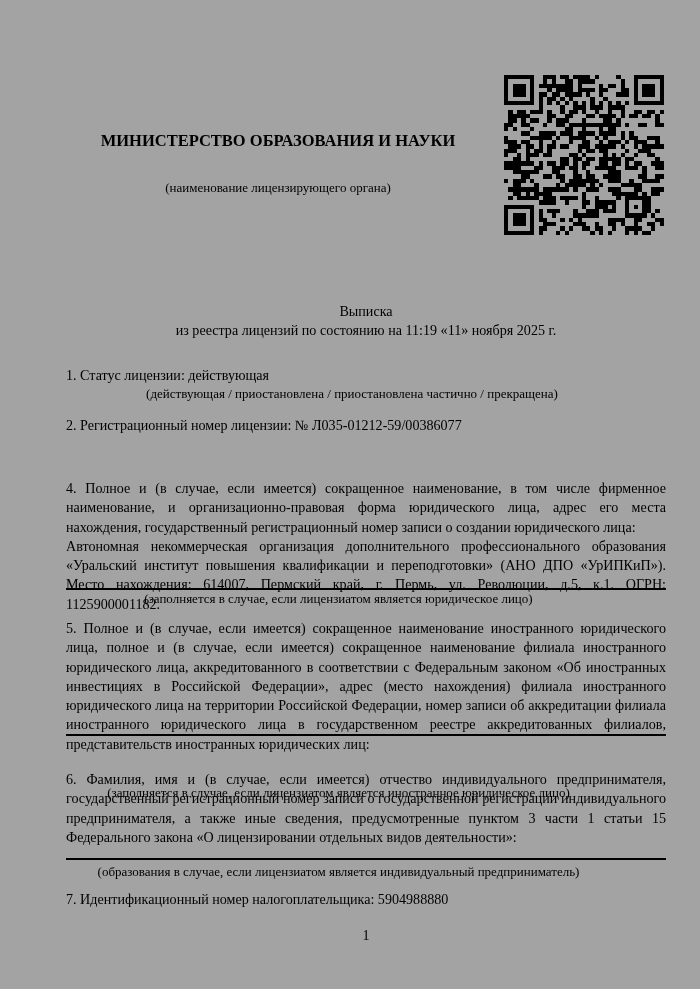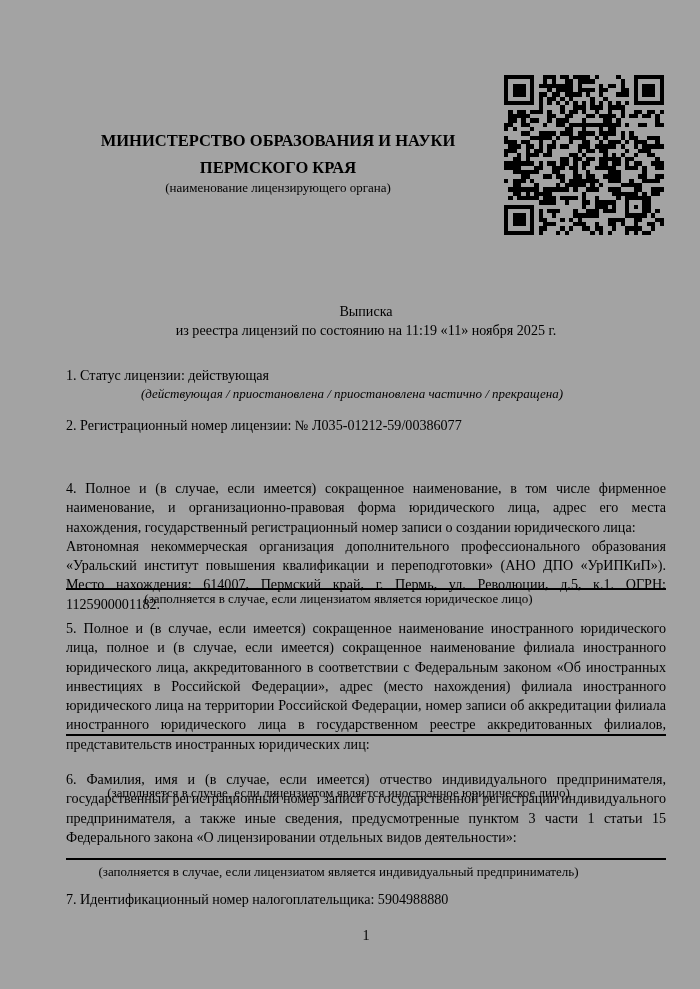--- a/index.html
+++ b/index.html
@@ -28,21 +28,21 @@
     font-size:13px; line-height:13px;
     text-align:center;
   }
   .ministry-note { left:50px; top:181px; width:456px; }
   .doc-title { top:302px; text-align:center; line-height:19.3px; }
   .rule { height:2px; background:#000; }
   .fill-note { padding-right:55px; }
   .qr-box { left:504px; top:75px; width:160px; height:160px; }
   .qr-box svg { display:block; width:160px; height:160px; shape-rendering:crispEdges; }
   .item-1 { top:366px; }
-  .note-1 { top:387px; padding-right:28px;font-style:italic; }
+  .note-1 { top:387px; padding-right:28px; }
   .item-2 { top:416px; }
   .item-3 { top:448px; }
   .para-4 { top:479px; }
   .rule-4 { top:588px; }
   .note-4 { top:592px; }
   .para-5 { top:619px; }
   .rule-5 { top:734px; }
   .note-5 { top:786px; }
   .para-6 { top:770px; }
   .rule-6 { top:858px; }
@@ -746,21 +746,20 @@
         <rect x="24" y="36" width="1" height="1"></rect>
         <rect x="28" y="36" width="1" height="1"></rect>
         <rect x="30" y="36" width="1" height="1"></rect>
         <rect x="32" y="36" width="1" height="1"></rect>
         <rect x="33" y="36" width="1" height="1"></rect>
       </svg>
     </div>
 
   <div class="abs ministry">
     <div>МИНИСТЕРСТВО ОБРАЗОВАНИЯ И НАУКИ</div>
-    <div>ПЕРМСКОГО КРАЯ</div>
   </div>
   <div class="abs small-note ministry-note">(наименование лицензирующего органа)</div>
 
   <div class="abs col doc-title">
     <div>Выписка</div>
     <div>из реестра лицензий по состоянию на 11:19 «11» ноября 2025 г.</div>
   </div>
 
   <div class="abs col body-line item-1">1. Статус лицензии: действующая</div>
   <div class="abs col small-note note-1">(действующая / приостановлена / приостановлена частично / прекращена)</div>
@@ -774,19 +773,19 @@
   </div>
   <div class="abs col rule rule-4"></div>
   <div class="abs col small-note fill-note note-4">(заполняется в случае, если лицензиатом является юридическое лицо)</div>
 
   <div class="abs col body-line just para-5">5. Полное и (в случае, если имеется) сокращенное наименование иностранного юридического лица, полное и (в случае, если имеется) сокращенное наименование филиала иностранного юридического лица, аккредитованного в соответствии с Федеральным законом «Об иностранных инвестициях в Российской Федерации», адрес (место нахождения) филиала иностранного юридического лица на территории Российской Федерации, номер записи об аккредитации филиала иностранного юридического лица в государственном реестре аккредитованных филиалов, представительств иностранных юридических лиц:</div>
   <div class="abs col rule rule-5"></div>
   <div class="abs col small-note fill-note note-5">(заполняется в случае, если лицензиатом является иностранное юридическое лицо)</div>
 
   <div class="abs col body-line just para-6">6. Фамилия, имя и (в случае, если имеется) отчество индивидуального предпринимателя, государственный регистрационный номер записи о государственной регистрации индивидуального предпринимателя, а также иные сведения, предусмотренные пунктом 3 части 1 статьи 15 Федерального закона «О лицензировании отдельных видов деятельности»:</div>
   <div class="abs col rule rule-6"></div>
-  <div class="abs col small-note fill-note note-6">(заполняется в случае, если лицензиатом является индивидуальный предприниматель)</div>
+  <div class="abs col small-note fill-note note-6">(образования в случае, если лицензиатом является индивидуальный предприниматель)</div>
 
   <div class="abs col body-line item-7">7. Идентификационный номер налогоплательщика: 5904988880</div>
 
   <div class="abs col body-line page-num">1</div>
 
 </div>
 
 </body></html>

